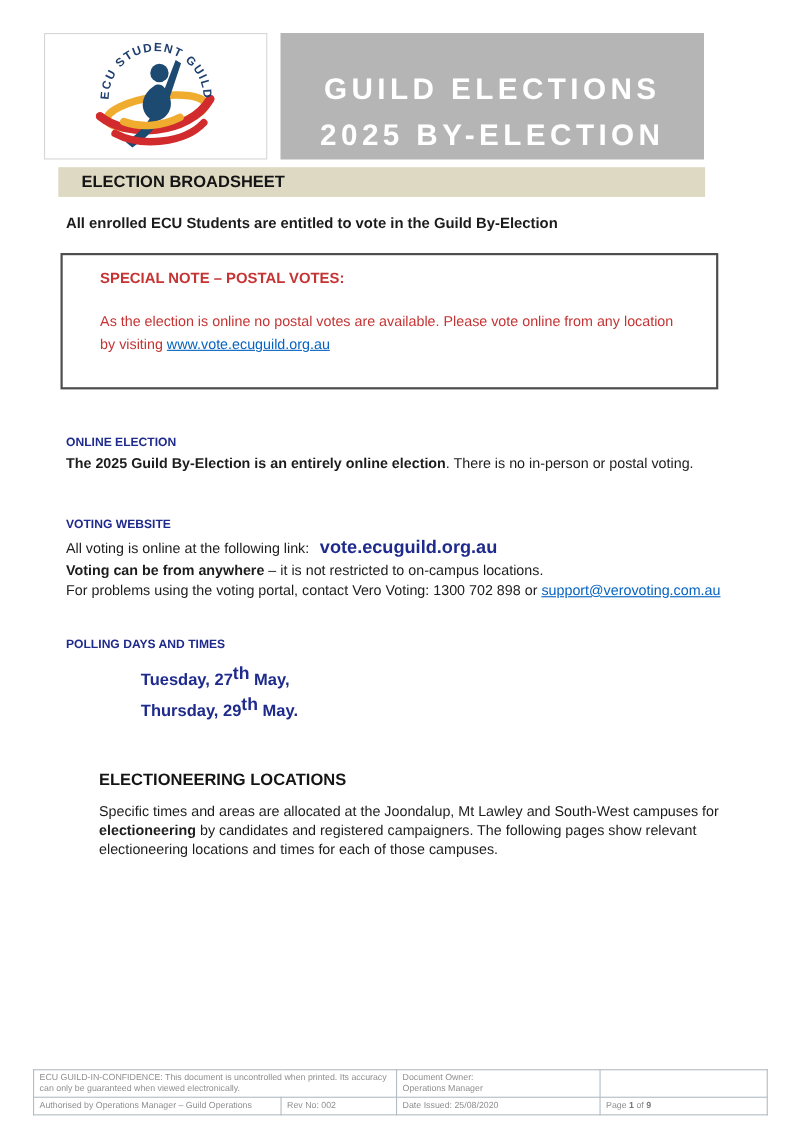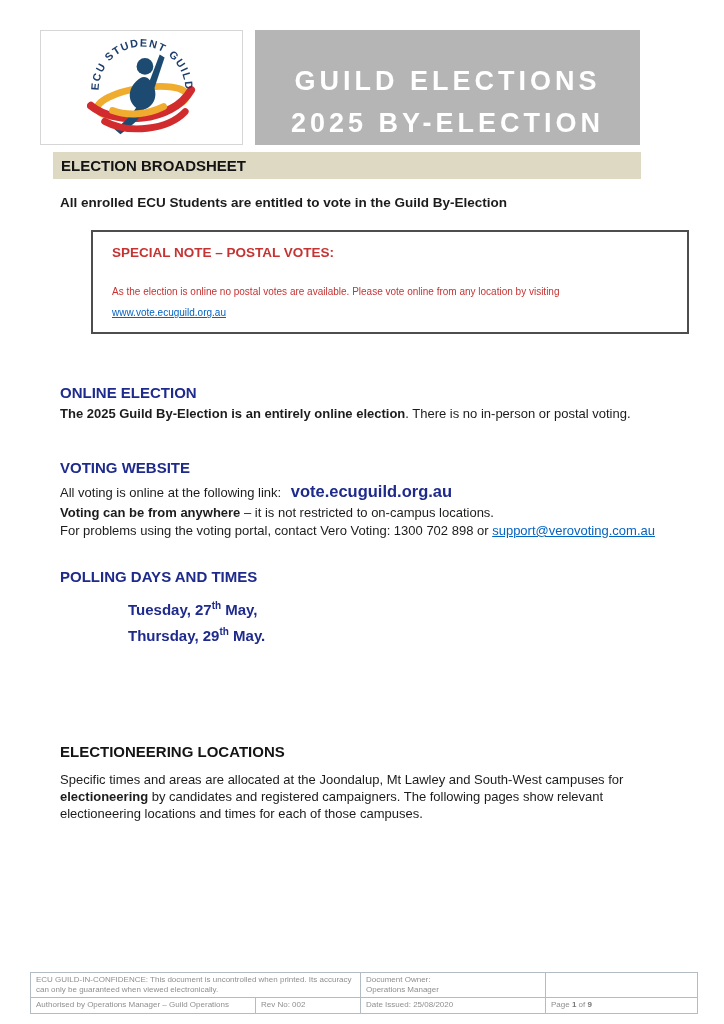--- a/index.html
+++ b/index.html
@@ -10,46 +10,46 @@
   
   .header{position:absolute;top:30px;left:40px;width:600px;height:115px;display:flex;gap:12px;}
   .logo-box{width:201px;height:113px;border:1px solid #d6d6d6;background:#fff;
     display:flex;align-items:center;justify-content:center;overflow:hidden;box-sizing:content-box;}
   .banner{flex:1;background:var(--bannergray,#b5b5b5);color:#ffffff;
     display:flex;flex-direction:column;align-items:center;justify-content:flex-end;
     font-weight:700;font-size:27px;letter-spacing:4px;line-height:1.55;white-space:nowrap;}
   
   .broadsheet-bar{position:absolute;top:152px;left:53px;width:588px;height:27px;
     background:var(--beige,#ddd9c3);font-weight:700;font-size:15px;line-height:27px;
-    padding-left:8px;box-sizing:border-box;color:#141414;}
+    padding-left:21px;box-sizing:border-box;color:#141414;}
   
   .intro{position:absolute;top:195px;left:60px;width:620px;font-size:13.5px;font-weight:700;margin:0;}
   
-  .note-box{position:absolute;top:230px;left:55px;width:598px;height:104px;
-    border:2px solid #4d4d4d;box-sizing:border-box;padding:13px 19px;overflow:hidden;margin-left:36px;}
+  .note-box{position:absolute;top:230px;left:55px;width:598px;height:124px;
+    border:2px solid #4d4d4d;box-sizing:border-box;padding:13px 34px;overflow:hidden;}
   .note-heading{margin:0 0 21px 0;font-size:13.5px;font-weight:700;color:var(--red,#c53333);}
-  .note-body{margin:0;font-size:10px;line-height:21px;color:var(--red,#c53333);}
+  .note-body{margin:0;font-size:13px;line-height:21px;color:var(--red,#c53333);}
   
   .section{position:absolute;left:60px;width:620px;}
   .sec-online{top:384px;}
   .sec-voting{top:459px;}
   .sec-polling{top:568px;}
-  .sec-elect{top:743px;}
-  .h-navy{margin:0 0 4px 0;font-size:15px;font-weight:700;color:var(--navy,#1e2a8c);}
+  .sec-elect{top:701px;margin-left:30px;}
+  .h-navy{margin:12px 0 4px 0;font-size:11px;font-weight:700;color:var(--navy,#1e2a8c);}
   .h-black{margin:0 0 11px 0;font-size:15px;font-weight:700;color:#141414;}
   .body-line{margin:0;font-size:13px;line-height:18px;white-space:nowrap;}
   .para{margin:0;font-size:13px;line-height:17px;white-space:normal;}
   .bold{font-weight:700;}
   .big-navy{font-size:16.5px;font-weight:700;color:var(--navy,#1e2a8c);}
   a.link{color:var(--linkblue,#0563c1);text-decoration:underline;cursor:pointer;}
   a.big-link{color:var(--navy,#1e2a8c);font-weight:700;font-size:16.5px;text-decoration:none;margin-left:6px;cursor:pointer;}
   .polling-intro{margin:0;font-size:13px;line-height:24px;white-space:nowrap;}
   .days{margin:10px 0 0 68px;}
   .day{font-size:15px;font-weight:700;color:var(--navy,#1e2a8c);line-height:22px;white-space:nowrap;}
-  .day sup{font-size:10px;}
+  .day sup{font-size:16px;}
   
   .footer{position:absolute;top:972px;left:30px;width:667px;}
   .footer table{width:100%;border-collapse:collapse;table-layout:fixed;}
   .footer td{border:1px solid var(--bordergray,#b3bcc2);font-size:8px;line-height:10px;
     color:var(--footergray,#8f8f8f);padding:2px 5px;vertical-align:top;overflow:hidden;}
   .footer tr.r1 td{height:20px;}
   .footer tr.r2 td{height:11px;}
   .pg-b{font-weight:700;color:#777;}
 </style>
 </head>

